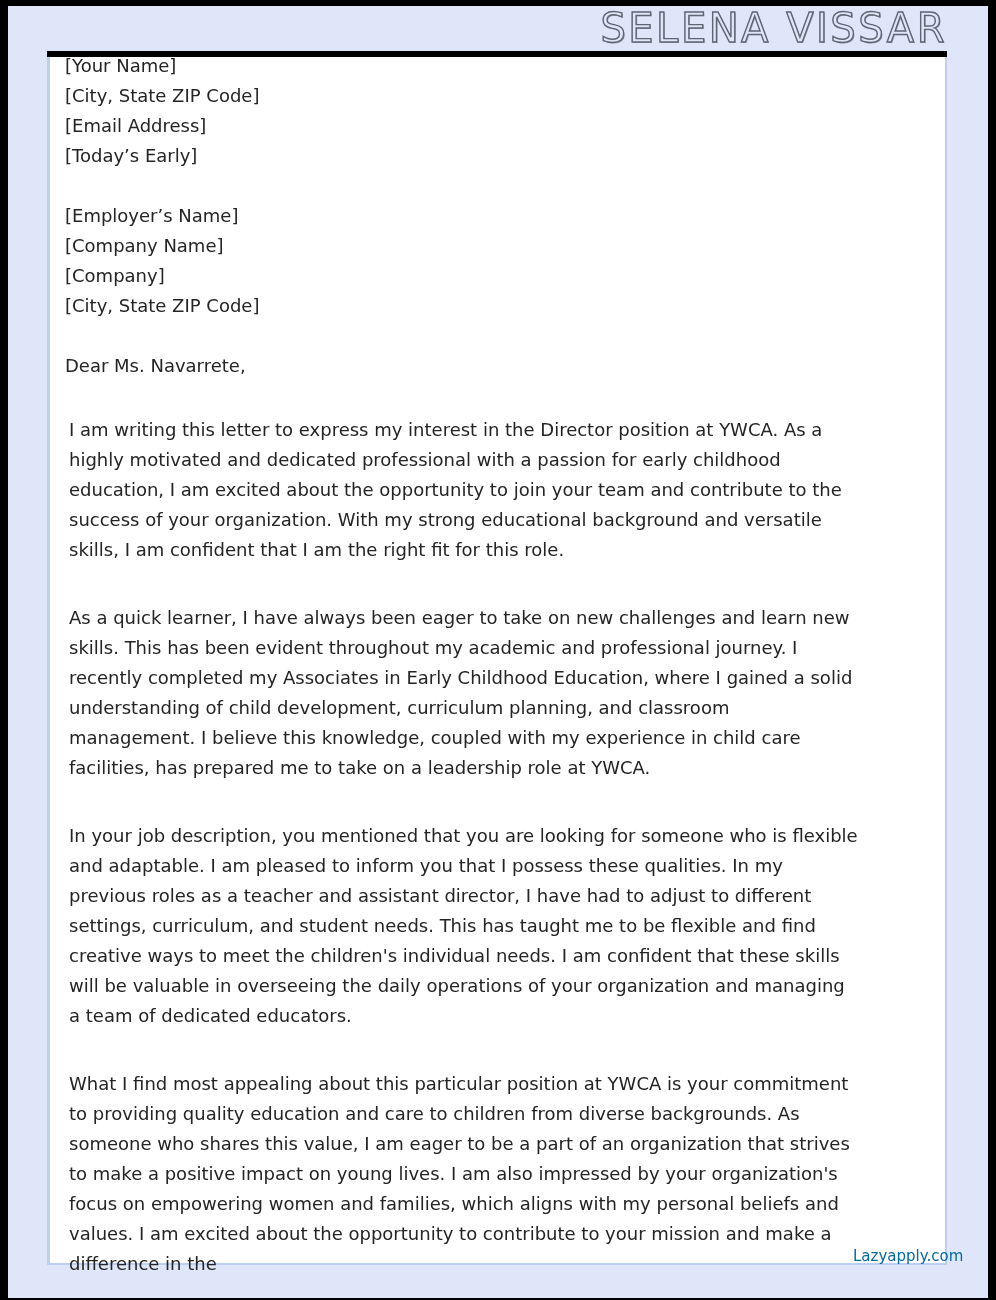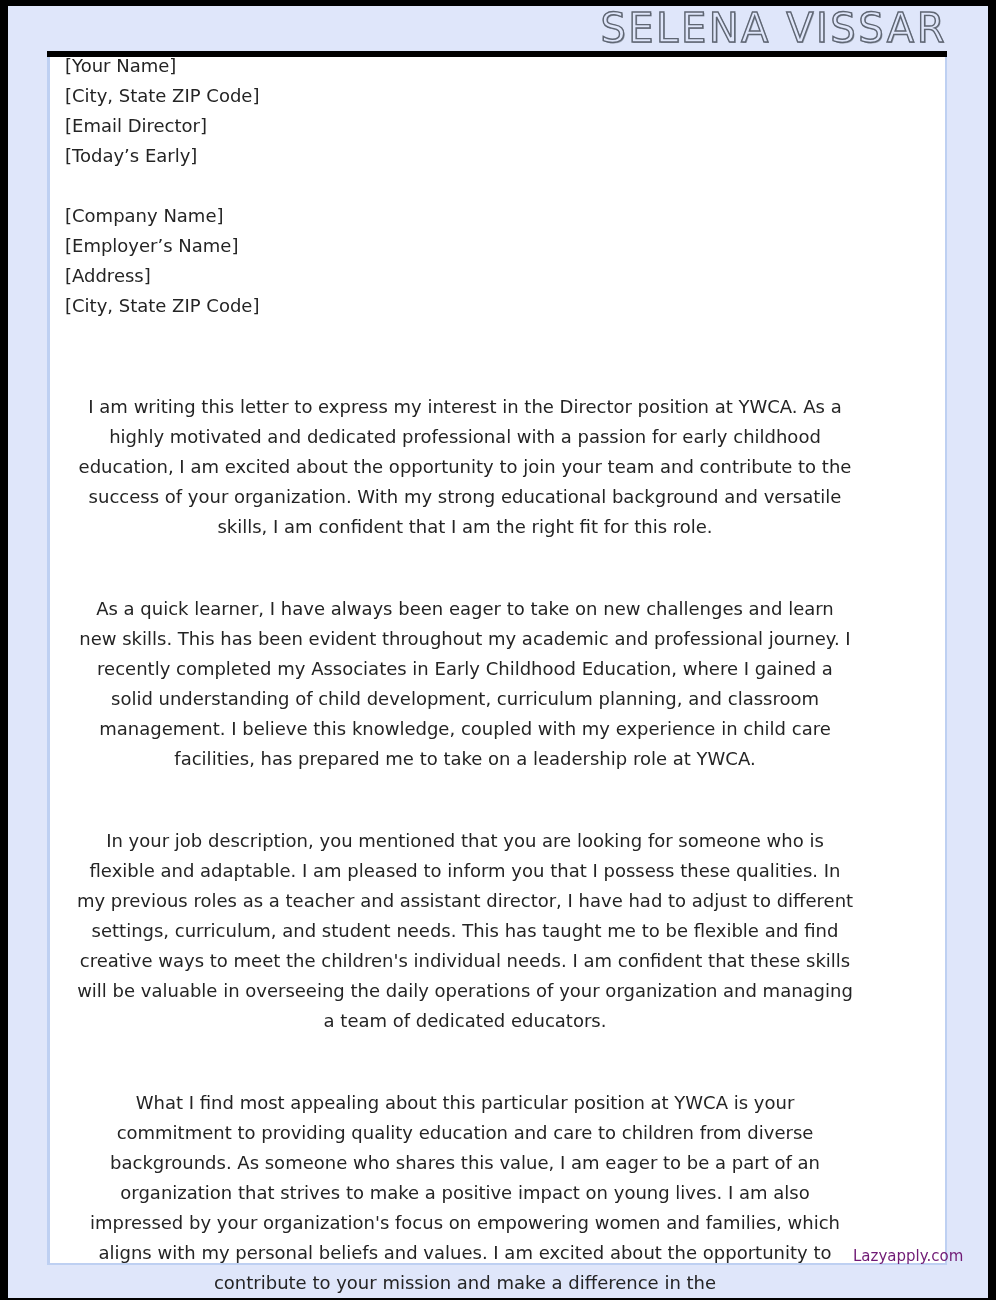--- a/index.html
+++ b/index.html
@@ -104,33 +104,33 @@
 
   .block-gap {
     height: 30px;
   }
 
   .salutation {
     white-space: nowrap;
   }
 
   .para {
-    margin: 11px;
-    text-align: center;
+    margin: 4px;
+    text-align: left;
   }
 
   
   #watermark {
     position: absolute;
     left: 845px;
     top: 1241px;
     font-family: "DejaVu Sans", sans-serif;
     font-size: 15px;
     line-height: 18px;
-    color: #701a75;
+    color: #0369a1;
     white-space: nowrap;
     pointer-events: none;
   }
 </style>
 </head>
 <body>
 
 <div id="frame">
   <div id="canvas">
 
@@ -140,35 +140,36 @@
 
     <div id="header-rule"></div>
 
     <div id="page"></div>
 
     <div id="letter">
 
       <div>
         <div class="addr-line">[Your Name]</div>
         <div class="addr-line">[City, State ZIP Code]</div>
-        <div class="addr-line">[Email Director]</div>
+        <div class="addr-line">[Email Address]</div>
         <div class="addr-line">[Today’s Early]</div>
       </div>
 
       <div class="block-gap"></div>
 
       <div>
+        <div class="addr-line">[Employer’s Name]</div>
         <div class="addr-line">[Company Name]</div>
-        <div class="addr-line">[Employer’s Name]</div>
-        <div class="addr-line">[Address]</div>
+        <div class="addr-line">[Company]</div>
         <div class="addr-line">[City, State ZIP Code]</div>
       </div>
 
       <div class="block-gap"></div>
 
+      <div class="salutation">Dear Ms. Navarrete,</div>
 
       <div class="block-gap"></div>
 
       <p class="para">I am writing this letter to express my interest in the Director position at YWCA. As a highly motivated and dedicated professional with a passion for early childhood education, I am excited about the opportunity to join your team and contribute to the success of your organization. With my strong educational background and versatile skills, I am confident that I am the right fit for this role.</p>
       <div class="block-gap"></div>
 
       <p class="para">As a quick learner, I have always been eager to take on new challenges and learn new skills. This has been evident throughout my academic and professional journey. I recently completed my Associates in Early Childhood Education, where I gained a solid understanding of child development, curriculum planning, and classroom management. I believe this knowledge, coupled with my experience in child care facilities, has prepared me to take on a leadership role at YWCA.</p>
       <div class="block-gap"></div>
 
       <p class="para">In your job description, you mentioned that you are looking for someone who is flexible and adaptable. I am pleased to inform you that I possess these qualities. In my previous roles as a teacher and assistant director, I have had to adjust to different settings, curriculum, and student needs. This has taught me to be flexible and find creative ways to meet the children's individual needs. I am confident that these skills will be valuable in overseeing the daily operations of your organization and managing a team of dedicated educators.</p>

